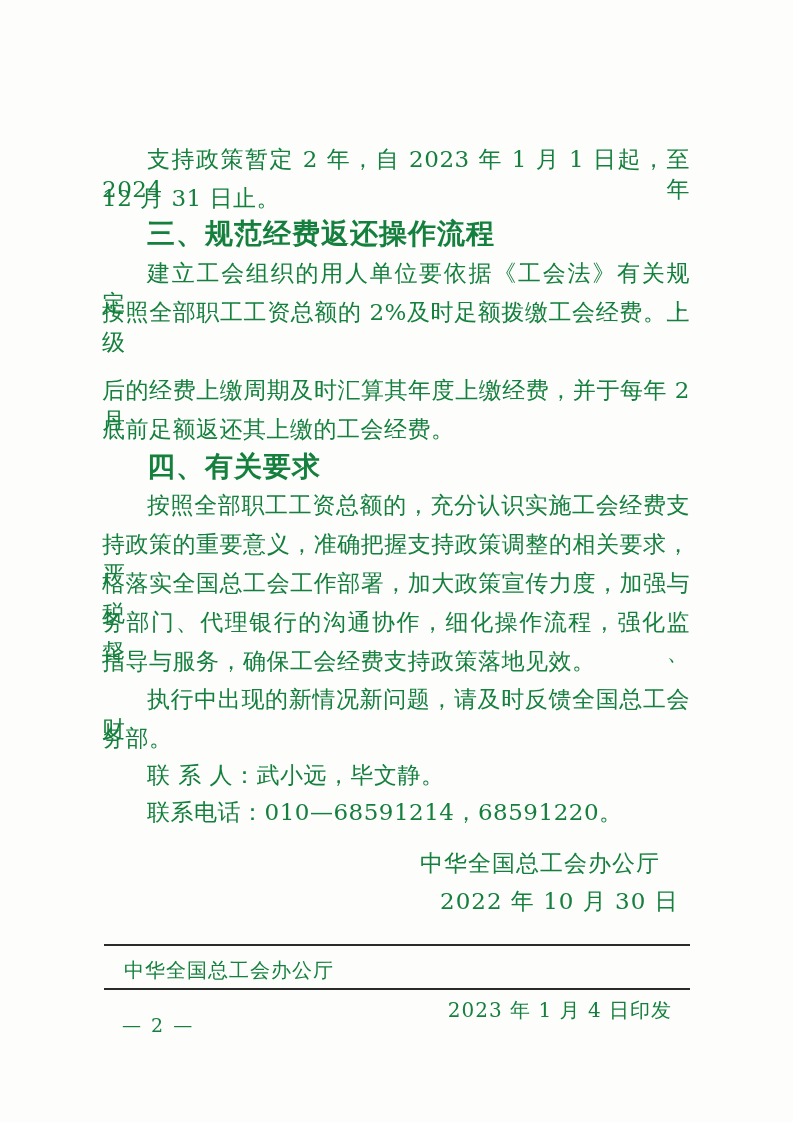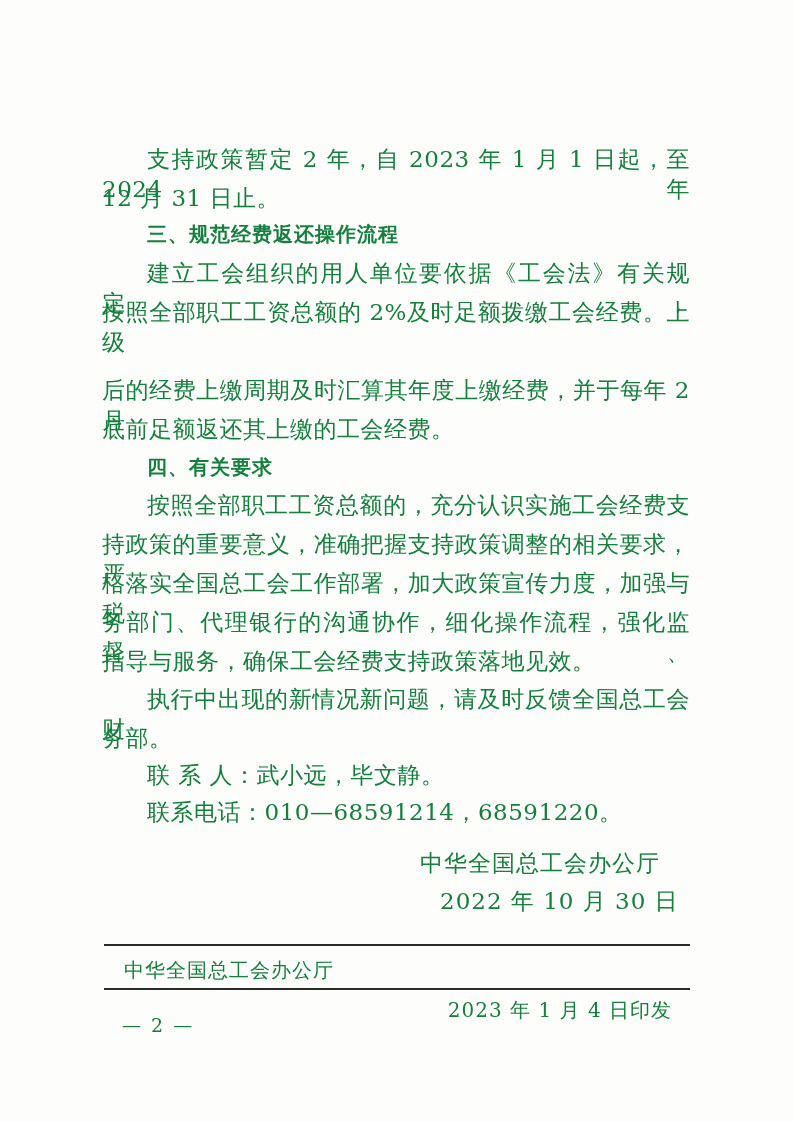--- a/index.html
+++ b/index.html
@@ -32,21 +32,21 @@
     text-align: justify;
     text-align-last: justify;
     text-justify: inter-character;
   }
   
   .ind { text-indent: 45px; }
   
   .hd {
     font-family: "DejaVu Sans", sans-serif;
     font-weight: bold;
-    font-size: 20px;
+    font-size: 28px;
     letter-spacing: 1px;
   }
   .sig {
     position: absolute;
     font-size: 23px;
     letter-spacing: 1px;
     white-space: nowrap;
   }
   .rule {
     position: absolute;

